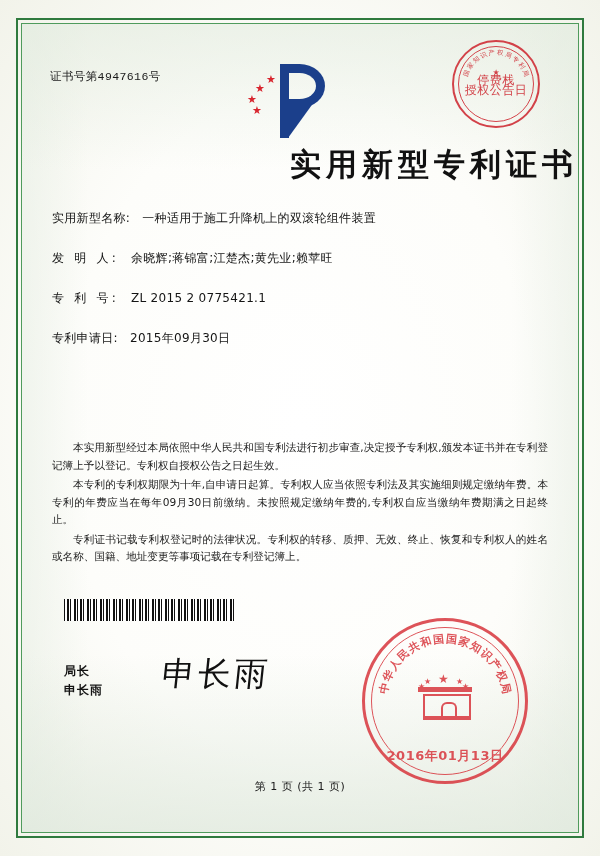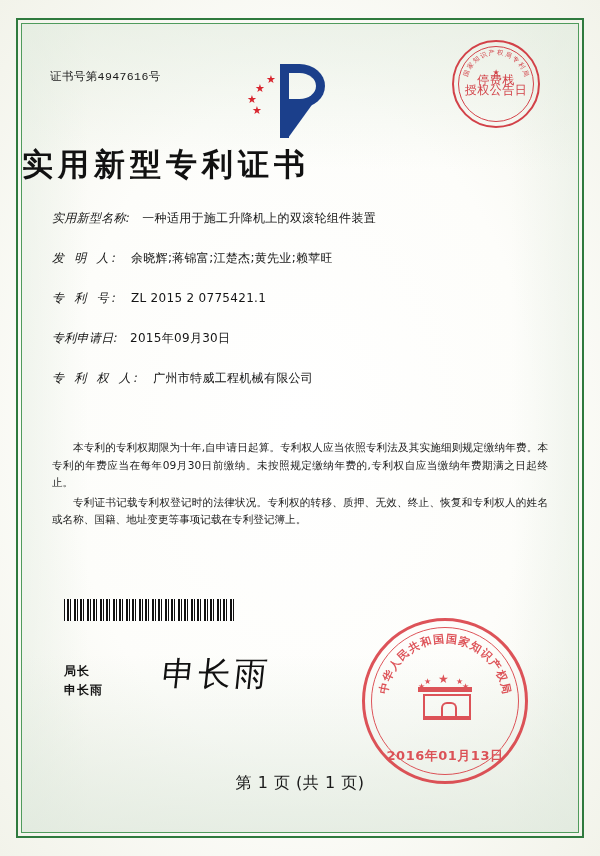--- a/index.html
+++ b/index.html
@@ -173,21 +173,21 @@
   .logo .s1 { left: 20px; top: 0px;  font-size: 12px; }
   .logo .s2 { left: 9px;  top: 9px;  font-size: 10px; }
   .logo .s3 { left: 1px;  top: 20px; font-size: 9px; }
   .logo .s4 { left: 6px;  top: 31px; font-size: 8px; }
 
   .title {
     position: absolute;
     left: 0;
     right: 0;
     top: 120px;
-    text-align: left;
+    text-align: right;
     font-family: Liberation Serif, serif;
     font-size: 31px;
     font-weight: bold;
     letter-spacing: 5px;
     color: #111111;
   }
 
   
   .fields {
     position: absolute;
@@ -198,21 +198,20 @@
   .field-row {
     font-size: 12px;
     color: #151515;
     margin-bottom: 23px;
     white-space: nowrap;
     letter-spacing: 0.3px;
   }
   .field-row .lbl {
     display: inline-block;
     color: #151515;
-    font-style: italic;
   }
   .field-row .val {
     display: inline-block;
     margin-left: 8px;
     color: #151515;
   }
   .lbl-wide { letter-spacing: 3.2px; }
 
   
   .body-text {
@@ -351,21 +350,21 @@
     white-space: nowrap;
     font-weight: bold;
   }
 
   .footer {
     position: absolute;
     left: 0;
     right: 0;
     bottom: 38px;
     text-align: center;
-    font-size: 16px;
+    font-size: 11px;
     color: #1a1a1a;
     letter-spacing: 0.5px;
   }
 </style>
 </head>
 <body>
 
 <div class="page">
   <div class="border-outer"></div>
   <div class="border-inner"></div>
@@ -420,27 +419,24 @@
         <span class="val">余晓辉;蒋锦富;江楚杰;黄先业;赖苹旺</span>
       </div>
       <div class="field-row">
         <span class="lbl lbl-wide">专 利 号:</span>
         <span class="val">ZL 2015 2 0775421.1</span>
       </div>
       <div class="field-row">
         <span class="lbl">专利申请日:</span>
         <span class="val">2015年09月30日</span>
       </div>
-      <div class="field-row">
-        <span class="lbl lbl-wide">专 利 权 人:</span>
-        <span class="val">广州市特威工程机械有限公司</span>
-      </div>
     </div>
 
     <div class="body-text">
+      <p>本实用新型经过本局依照中华人民共和国专利法进行初步审查,决定授予专利权,颁发本证书并在专利登记簿上予以登记。专利权自授权公告之日起生效。</p>
       <p>本专利的专利权期限为十年,自申请日起算。专利权人应当依照专利法及其实施细则规定缴纳年费。本专利的年费应当在每年09月30日前缴纳。未按照规定缴纳年费的,专利权自应当缴纳年费期满之日起终止。</p>
       <p>专利证书记载专利权登记时的法律状况。专利权的转移、质押、无效、终止、恢复和专利权人的姓名或名称、国籍、地址变更等事项记载在专利登记簿上。</p>
     </div>
 
     <div class="barcode"></div>
 
     <div class="sig-label">
       <div>局长</div>
       <div>申长雨</div>
     </div>

